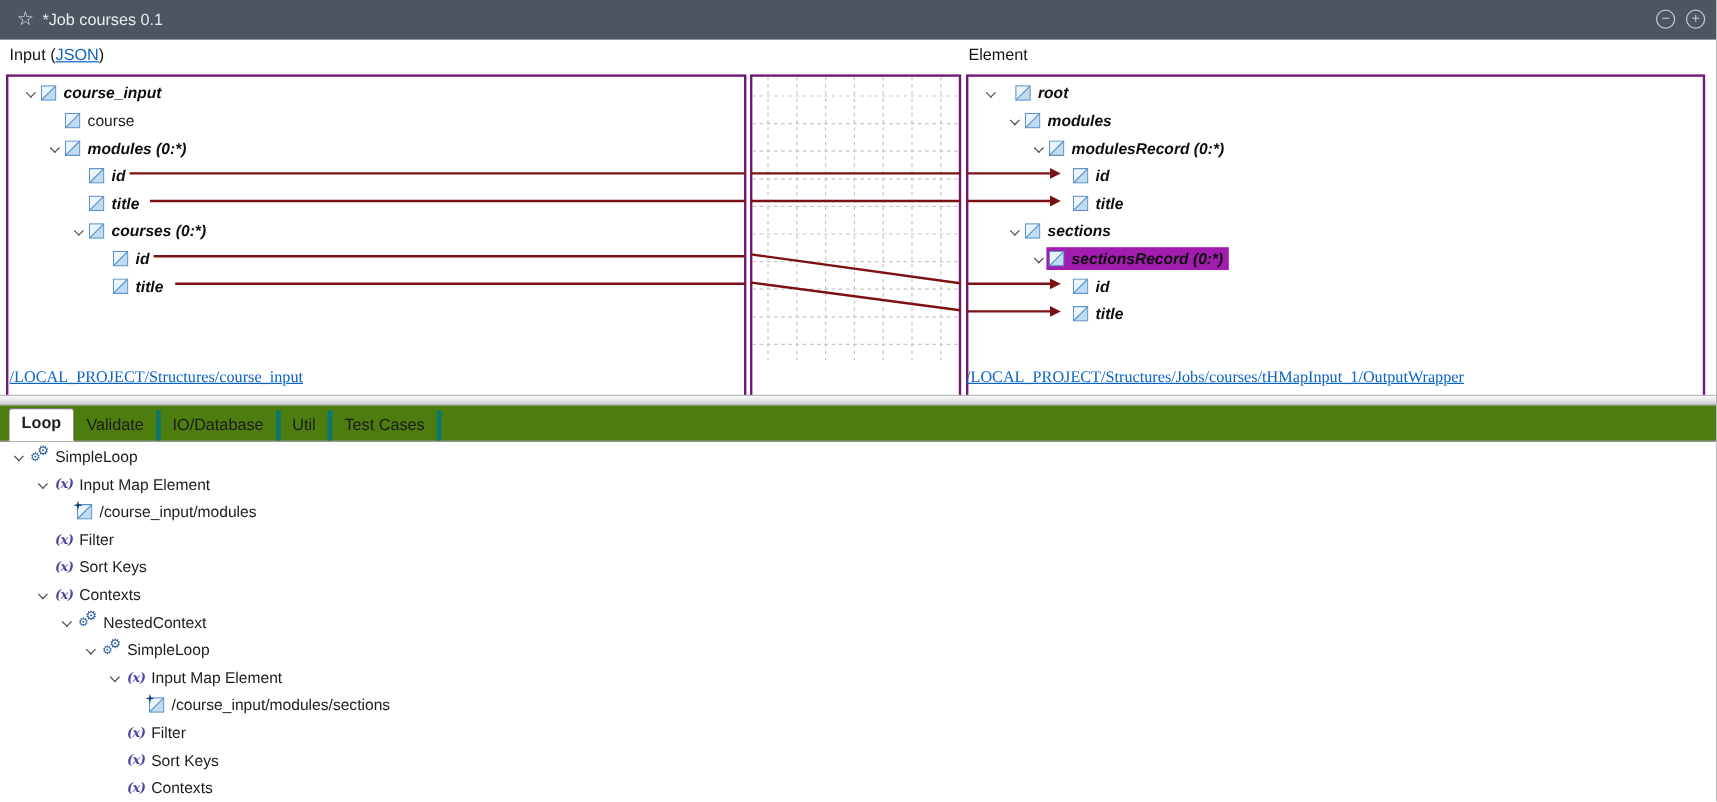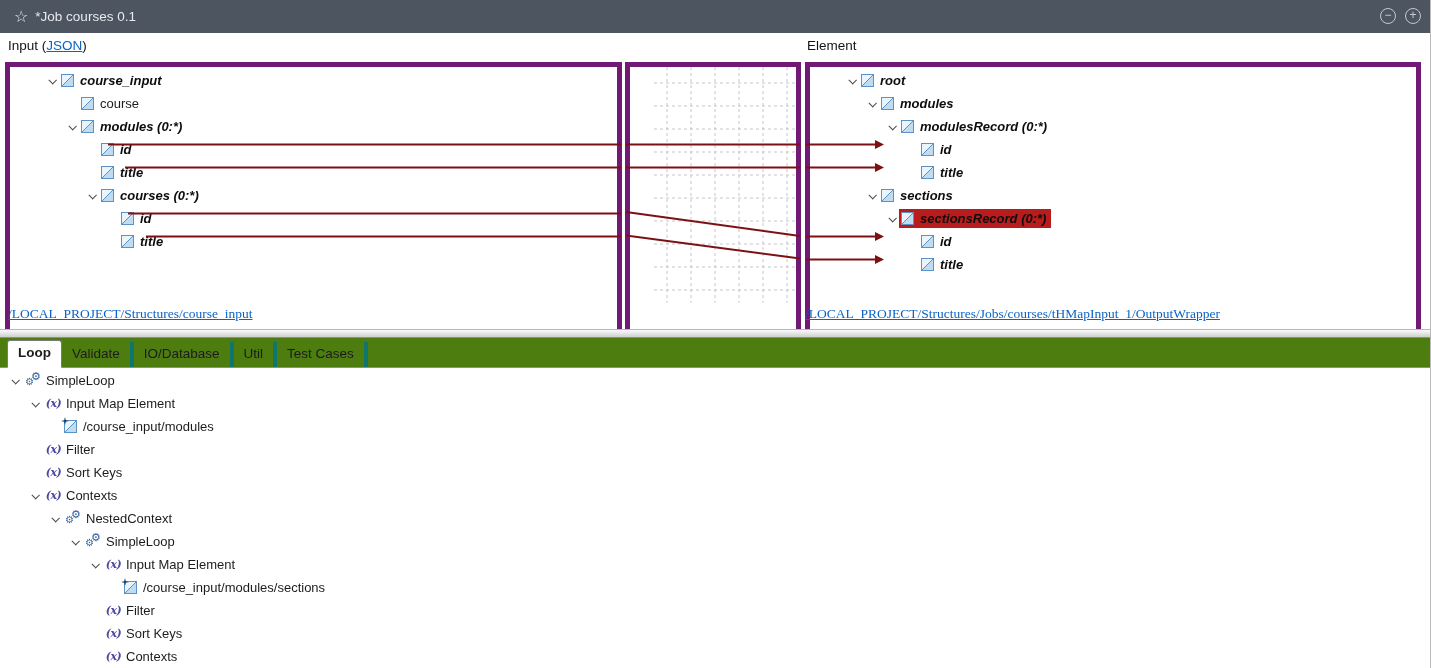--- a/index.html
+++ b/index.html
@@ -15,32 +15,32 @@
   .star { font-size:16px; color:#e3e7ed; line-height:1; }
   .closex { margin-left:9px; color:#a8aeb8; font-size:14px; }
   .winctls { position:absolute; right:10px; top:8px; display:flex; gap:9px; }
   .winctl { width:16px; height:16px; border:1px solid #c2c8d1; border-radius:50%; color:#c8cdd5; font-size:12px; line-height:13px; text-align:center; }
 
   
   .hdr { position:absolute; top:38px; font-size:13.5px; color:#141414; }
   .hdr a, .linkrow a { color:#0b63c5; text-decoration:underline; cursor:pointer; }
 
   
-  .panel { position:absolute; top:62px; height:272px; background:#fff; border:5px solid #701a75; overflow:hidden;padding-left:24px; }
+  .panel { position:absolute; top:62px; height:272px; background:#fff; border:2px solid #701a75; overflow:hidden; }
   #inputPanel { left:5px; width:617px; }
   #gridPanel { left:625px; width:176px; }
   #outputPanel { left:805px; width:616px; }
   .treehost { padding-top:2px; }
 
   
   .trow { height:23px; display:flex; align-items:center; font-size:13px; white-space:nowrap; }
   .chev { flex:0 0 18px; width:18px; display:flex; align-items:center; justify-content:center; }
   .chev.has::before { content:""; width:5px; height:5px; border-right:1.6px solid #4c4c4c; border-bottom:1.6px solid #4c4c4c; transform:rotate(45deg) translateY(-1px); }
   .selwrap { display:inline-flex; align-items:center; padding:2px 5px 2px 2px; margin-left:-2px; }
-  .selwrap.sel { background:#b91c1c; }
+  .selwrap.sel { background:#a21caf; }
   .lbl { font-style:italic; font-weight:bold; color:#0d0d0d; }
   .lbl.plain { font-style:normal; font-weight:normal; color:#1c1c1c; }
   .icon-elem { position:relative; flex:0 0 13px; width:13px; height:13px; margin-right:6px; }
   .newmark { position:absolute; top:-3px; left:-3px; }
   .icon-slot { position:relative; flex:0 0 19px; width:19px; height:18px; margin-right:3px; display:flex; align-items:center; justify-content:center; }
   .fxg { font-family:"DejaVu Serif", serif; font-style:italic; font-weight:bold; font-size:11px; color:#4d49a3; letter-spacing:-0.5px; }
   .gear { position:absolute; line-height:1; }
   .g1 { top:-1px; left:7px; font-size:11px; color:#2c5d9c; }
   .g2 { top:5px; left:1px; font-size:10px; color:#38689f; }
 
@@ -199,21 +199,21 @@
         <line x1="0" y1="131" x2="174" y2="131" stroke="#c6c6c6" stroke-dasharray="3 3"></line>
         <line x1="0" y1="154" x2="174" y2="154" stroke="#c6c6c6" stroke-dasharray="3 3"></line>
         <line x1="0" y1="177" x2="174" y2="177" stroke="#c6c6c6" stroke-dasharray="3 3"></line>
         <line x1="0" y1="200" x2="174" y2="200" stroke="#c6c6c6" stroke-dasharray="3 3"></line>
         <line x1="0" y1="223" x2="174" y2="223" stroke="#c6c6c6" stroke-dasharray="3 3"></line>
       </svg>
   </div>
 
   <div class="panel" id="outputPanel">
     <div class="treehost" id="outputTree">
-        <div class="trow" style="padding-left: 9px;">
+        <div class="trow" style="padding-left: 9px; gap: 12px;">
           <span class="chev has"></span>
           <span class="selwrap">
             <span class="icon-elem"><svg width="13" height="13" viewBox="0 0 13 13">
                 <rect x="0.5" y="0.5" width="12" height="12" fill="#bfdcf0"></rect>
                 <path d="M0.5 0.5 L12.5 0.5 L0.5 12.5 Z" fill="#e9f4fb"></path>
                 <path d="M0.5 12.5 L12.5 0.5" stroke="#5d92c7"></path>
                 <rect x="0.5" y="0.5" width="12" height="12" fill="none" stroke="#5d92c7"></rect>
               </svg></span>
             <span class="lbl">root</span>
           </span>

